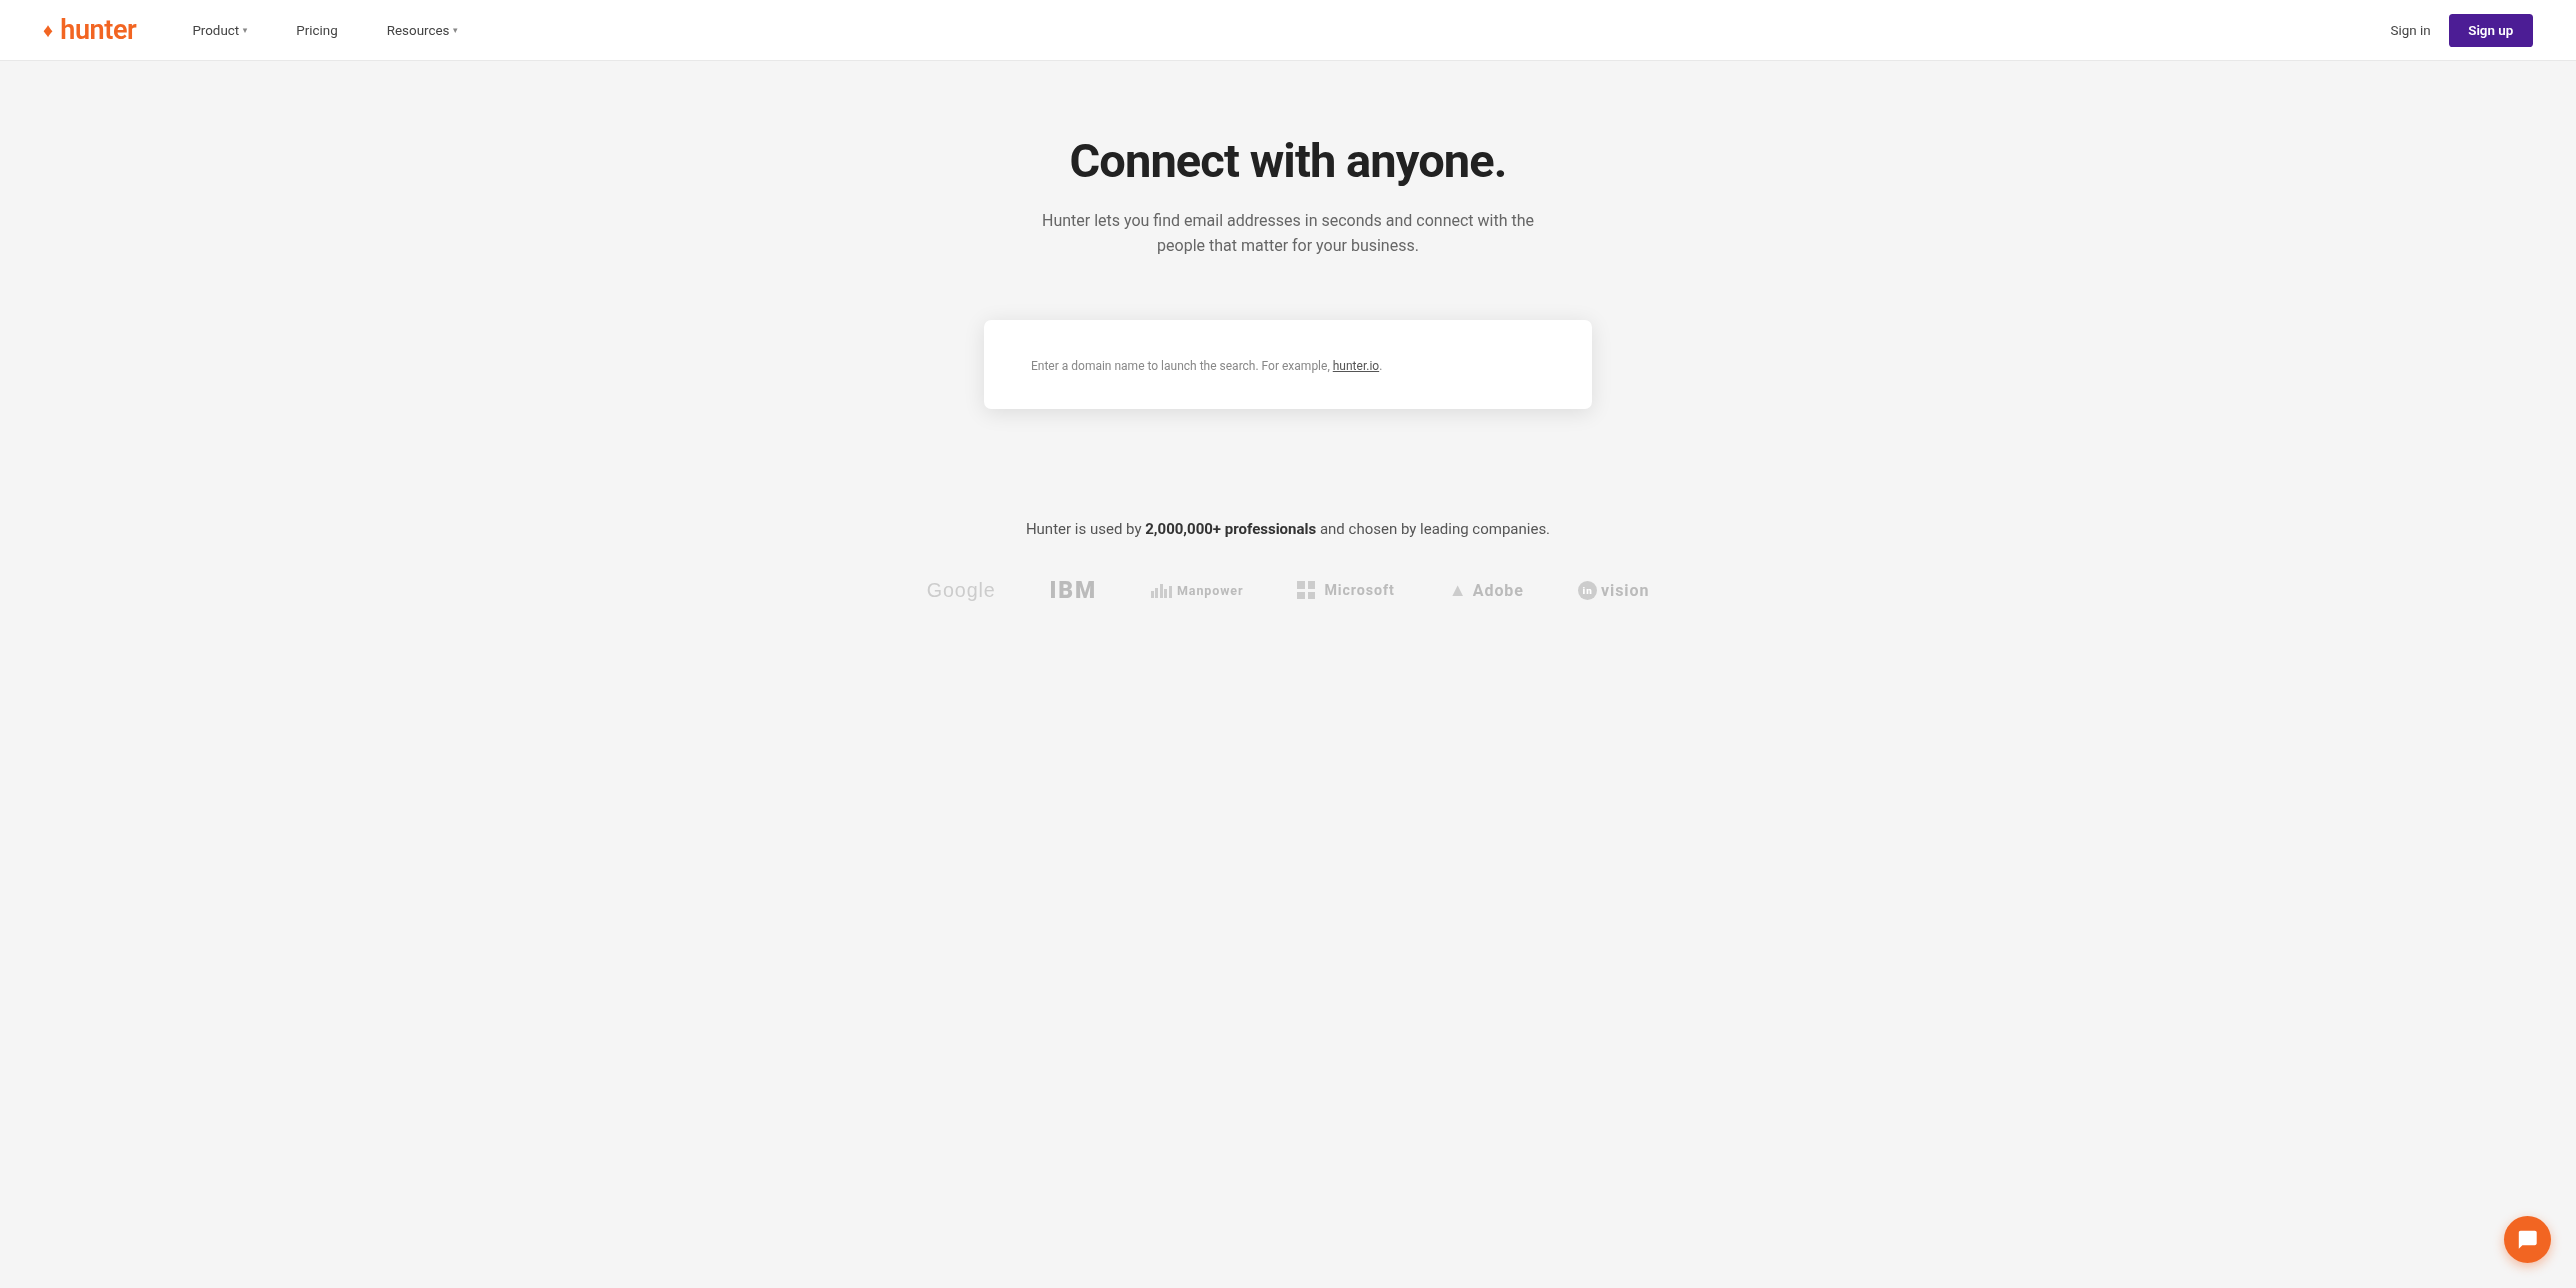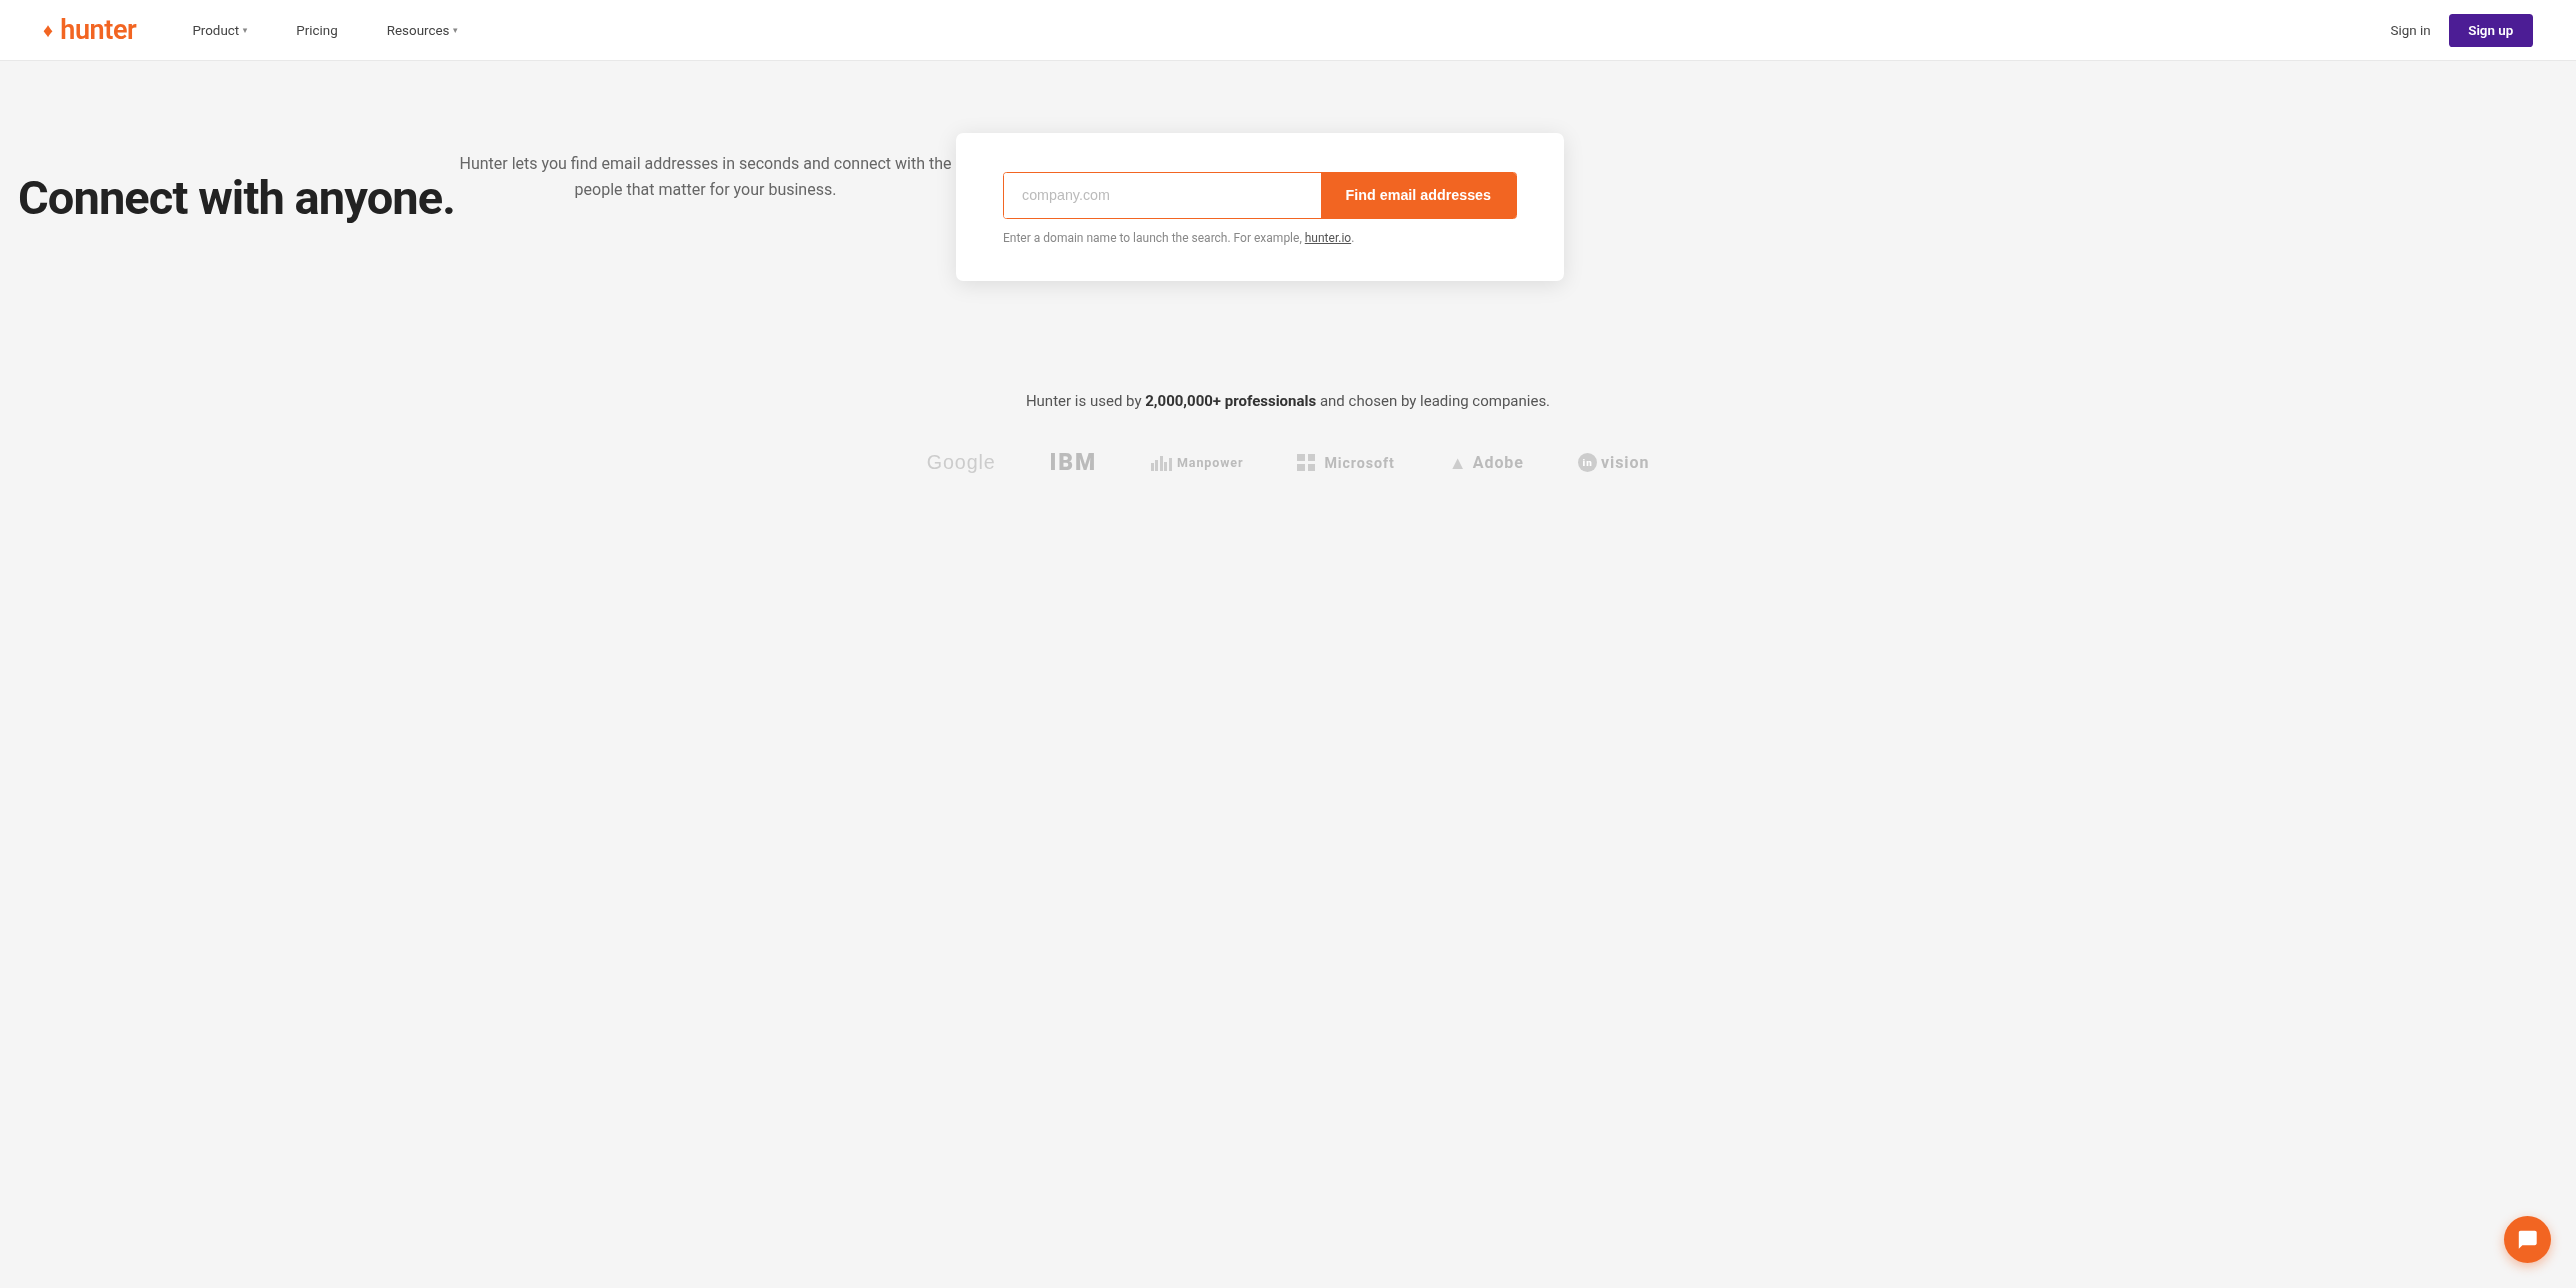--- a/index.html
+++ b/index.html
@@ -97,21 +97,21 @@
       font-weight: 600;
       cursor: pointer;
       text-decoration: none;
       display: inline-block;
     }
 
     
     .hero {
       background-color: #f5f5f5;
       display: flex;
-      flex-direction: row;
+      flex-direction: column;
       align-items: center;
       padding: 72px 18px 54px;
       text-align: center;
     }
 
     .hero-title {
       font-size: 47px;
       font-weight: 700;
       color: #222;
       margin-bottom: 19.7px;
@@ -370,24 +370,20 @@
     <a class="sign-in-link" href="#">Sign in</a>
     <a class="sign-up-btn" href="#">Sign up</a>
   </div>
 </nav>
 
 <section class="hero">
   <h1 class="hero-title">Connect with anyone.</h1>
   <p class="hero-subtitle">Hunter lets you find email addresses in seconds and connect with the people that matter for your business.</p>
 
   <div class="search-card">
-    <div class="search-form">
-      <input class="search-input" type="text" placeholder="company.com" style="">
-      <button class="search-btn">Find email addresses</button>
-    </div>
     <p class="search-hint">
       <span>Enter a domain name to launch the search. For example,</span>
       <a href="#">hunter.io</a><span>.</span>
     </p>
   </div>
 </section>
 
 <section class="social-proof">
   <p class="social-proof-text">
     <span>Hunter is used by </span><strong>2,000,000+ professionals</strong><span> and chosen by leading companies.</span>

